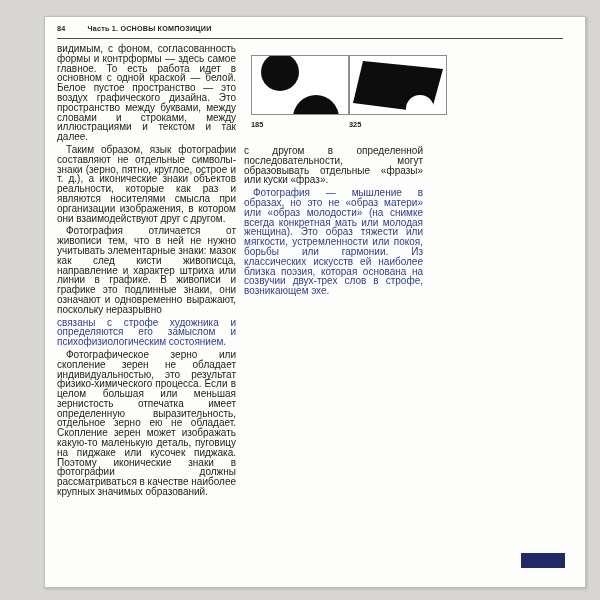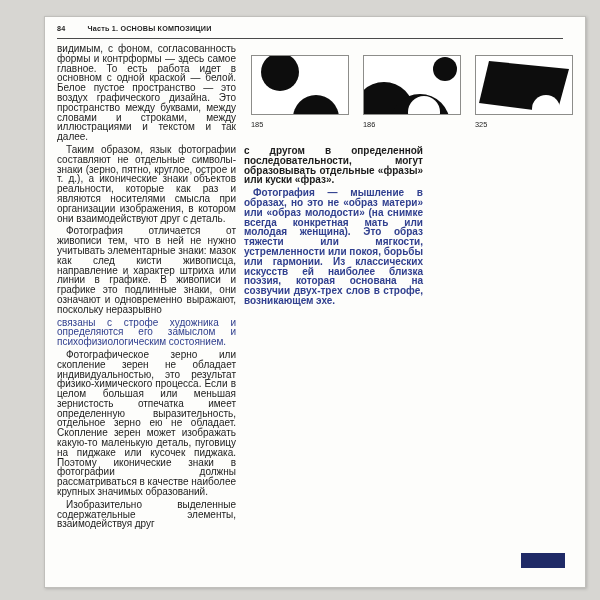--- a/index.html
+++ b/index.html
@@ -17,31 +17,31 @@
     position:absolute;left:12px;top:7px;width:506px;
     font-size:7.2px;font-weight:bold;color:#1f1f1f;letter-spacing:.2px;
     white-space:nowrap;
   }
   .page-header .num{margin-right:20px;}
   .header-rule{
     position:absolute;left:12px;top:21px;width:506px;height:1px;background:#4a4a4a;
   }
   .col{position:absolute;width:179px;}
   .col-left{left:12px;top:27px;}
-  .col-right{left:199px;top:129px;font-weight:bold;}
+  .col-right{left:199px;top:129px;}
   .col p{
     margin:0 0 3px 0;
     font-size:10px;line-height:9.8px;
     text-align:justify;color:#1c1c1c;text-indent:9px;
     word-spacing:-0.2px;
   }
   .col p.no-indent{text-indent:0;}
   .col p.tint{color:#31408f;}
   .figures-row{
-    position:absolute;left:206px;top:38px;display:flex;gap:14px;
+    position:absolute;left:206px;top:38px;display:flex;gap:0;font-weight:bold;
   }
   .figure{width:98px;}
   .figure .box{
     width:98px;height:60px;background:#ffffff;border:1px solid #8d8d8a;
     box-sizing:border-box;overflow:hidden;
   }
   .figure svg{display:block;width:96px;height:58px;}
   .figure .cap{
     margin-top:5px;font-size:7.4px;color:#222;
   }
@@ -67,53 +67,40 @@
       <div class="box">
         <svg viewBox="0 0 96 58" xmlns="http://www.w3.org/2000/svg">
           <rect x="0" y="0" width="96" height="58" fill="#ffffff"></rect>
           <circle cx="28" cy="16" r="19" fill="#0d0d0d"></circle>
           <circle cx="64" cy="62" r="23" fill="#0d0d0d"></circle>
         </svg>
       </div>
       <div class="cap">185</div>
     </div>
 
-    <div class="figure">
-      <div class="box">
-        <svg viewBox="0 0 96 58" xmlns="http://www.w3.org/2000/svg">
-          <rect x="0" y="0" width="96" height="58" fill="#ffffff"></rect>
-          <circle cx="20" cy="56" r="30" fill="#0d0d0d"></circle>
-          <circle cx="56" cy="68" r="30" fill="#0d0d0d"></circle>
-          <circle cx="60" cy="56" r="16" fill="#ffffff"></circle>
-          <circle cx="81" cy="13" r="12" fill="#0d0d0d"></circle>
-        </svg>
-      </div>
-      <div class="cap">186</div>
-    </div>
 
     <div class="figure">
       <div class="box">
         <svg viewBox="0 0 96 58" xmlns="http://www.w3.org/2000/svg">
           <rect x="0" y="0" width="96" height="58" fill="#ffffff"></rect>
           <polygon points="13,5 93,13 81,57 3,47" fill="#0d0d0d"></polygon>
           <circle cx="70" cy="53" r="14" fill="#ffffff"></circle>
         </svg>
       </div>
       <div class="cap">325</div>
     </div>
 
   </div>
 
   <div class="col col-left">
     <p class="no-indent">видимым, с фоном, согласованность формы и контрформы — здесь самое главное. То есть работа идет в основном с одной краской — белой. Белое пустое пространство — это воздух графического дизайна. Это пространство между буквами, между словами и строками, между иллюстрациями и текстом и так далее.</p>
-    <p>Таким образом, язык фотографии составляют не отдельные символы-знаки (зерно, пятно, круглое, острое и т. д.), а иконические знаки объектов реальности, которые как раз и являются носителями смысла при организации изображения, в котором они взаимодействуют друг с деталь.</p>
+    <p>Таким образом, язык фотографии составляют не отдельные символы-знаки (зерно, пятно, круглое, острое и т. д.), а иконические знаки объектов реальности, которые как раз и являются носителями смысла при организации изображения, в котором они взаимодействуют друг с другом.</p>
     <p>Фотография отличается от живописи тем, что в ней не нужно учитывать элементарные знаки: мазок как след кисти живописца, направление и характер штриха или линии в графике. В живописи и графике это подлинные знаки, они означают и одновременно выражают, поскольку неразрывно</p>
     <p class="no-indent tint">связаны с строфе художника и определяются его замыслом и психофизиологическим состоянием.</p>
     <p>Фотографическое зерно или скопление зерен не обладает индивидуальностью, это результат физико-химического процесса. Если в целом большая или меньшая зернистость отпечатка имеет определенную выразительность, отдельное зерно ею не обладает. Скопление зерен может изображать какую-то маленькую деталь, пуговицу на пиджаке или кусочек пиджака. Поэтому иконические знаки в фотографии должны рассматриваться в качестве наиболее крупных значимых образований.</p>
-    <p>Изобразительно выделенные содержательные элементы, взаимодействуя друг</p>
   </div>
 
   <div class="col col-right">
     <p class="no-indent">с другом в определенной последовательности, могут образовывать отдельные «фразы» или куски «фраз».</p>
     <p class="tint">Фотография — мышление в образах, но это не «образ матери» или «образ молодости» (на снимке всегда конкретная мать или молодая женщина). Это образ тяжести или мягкости, устремленности или покоя, борьбы или гармонии. Из классических искусств ей наиболее близка поэзия, которая основана на созвучии двух-трех слов в строфе, возникающем эхе.</p>
   </div>
 
   <div class="scan-mark"></div>
 
 </div>

